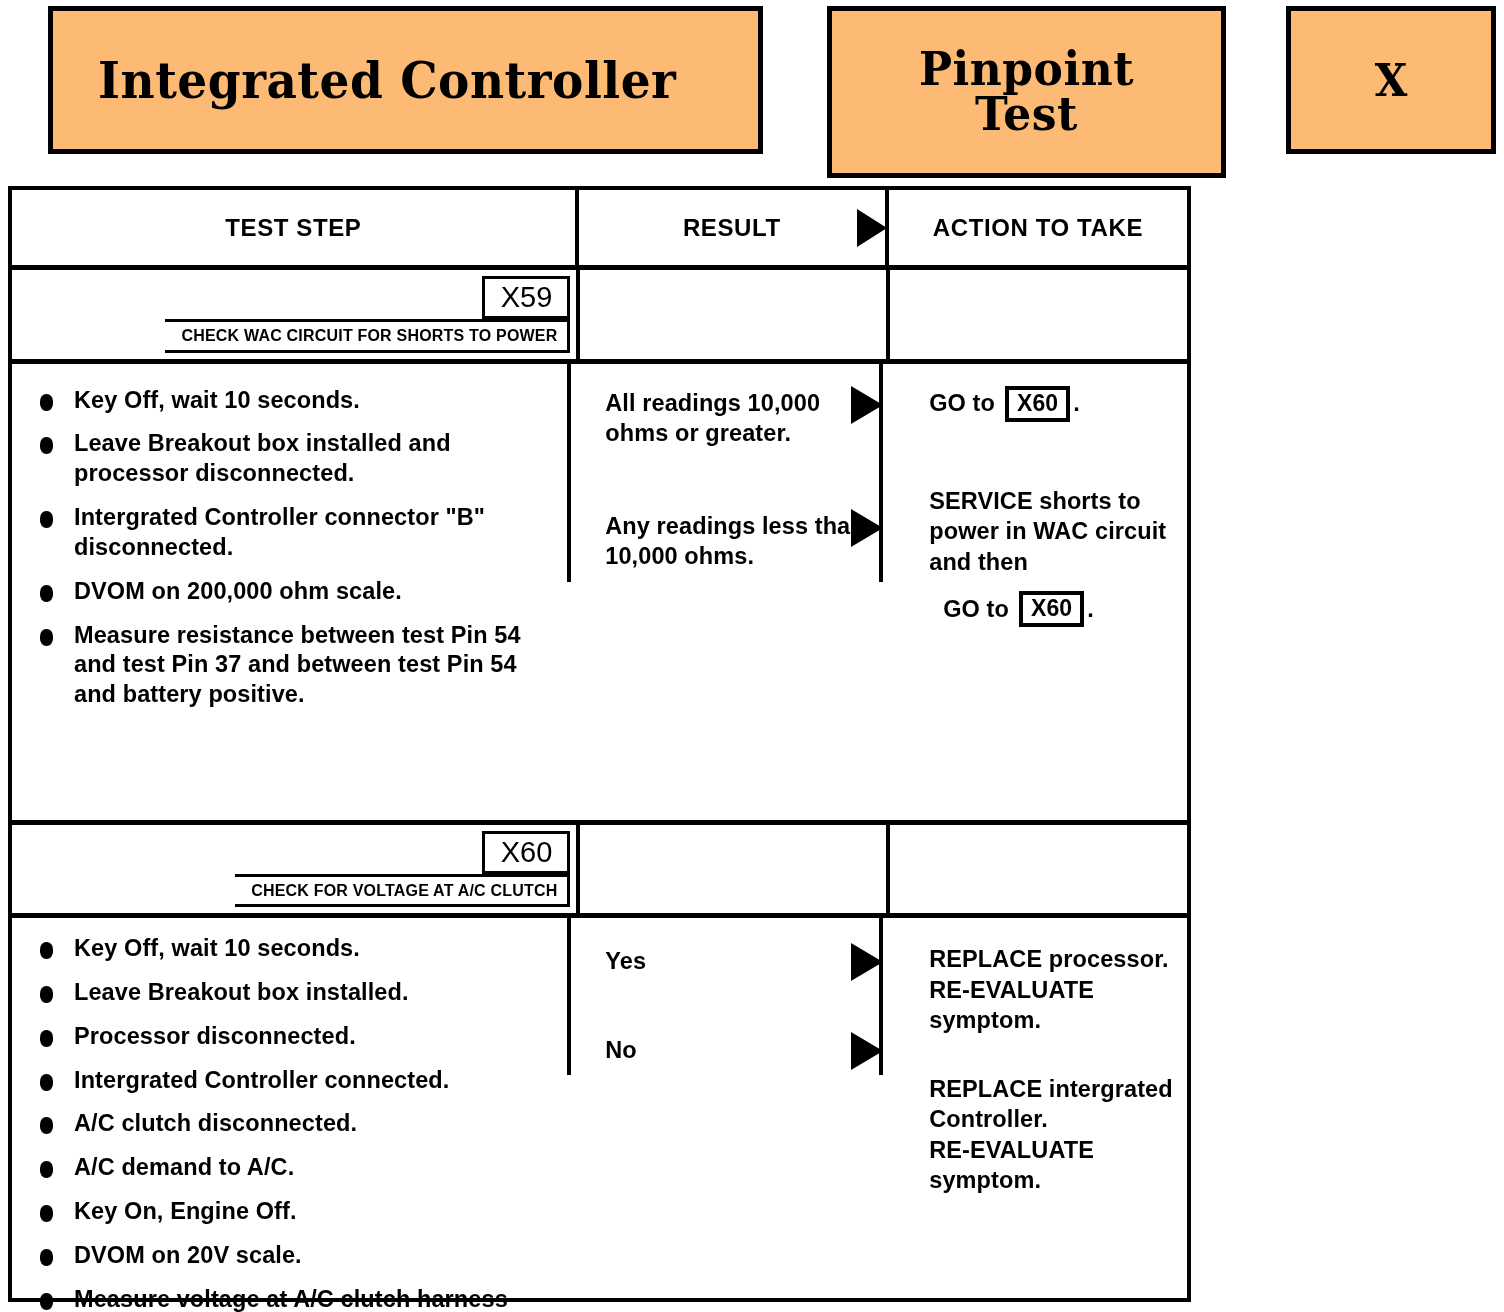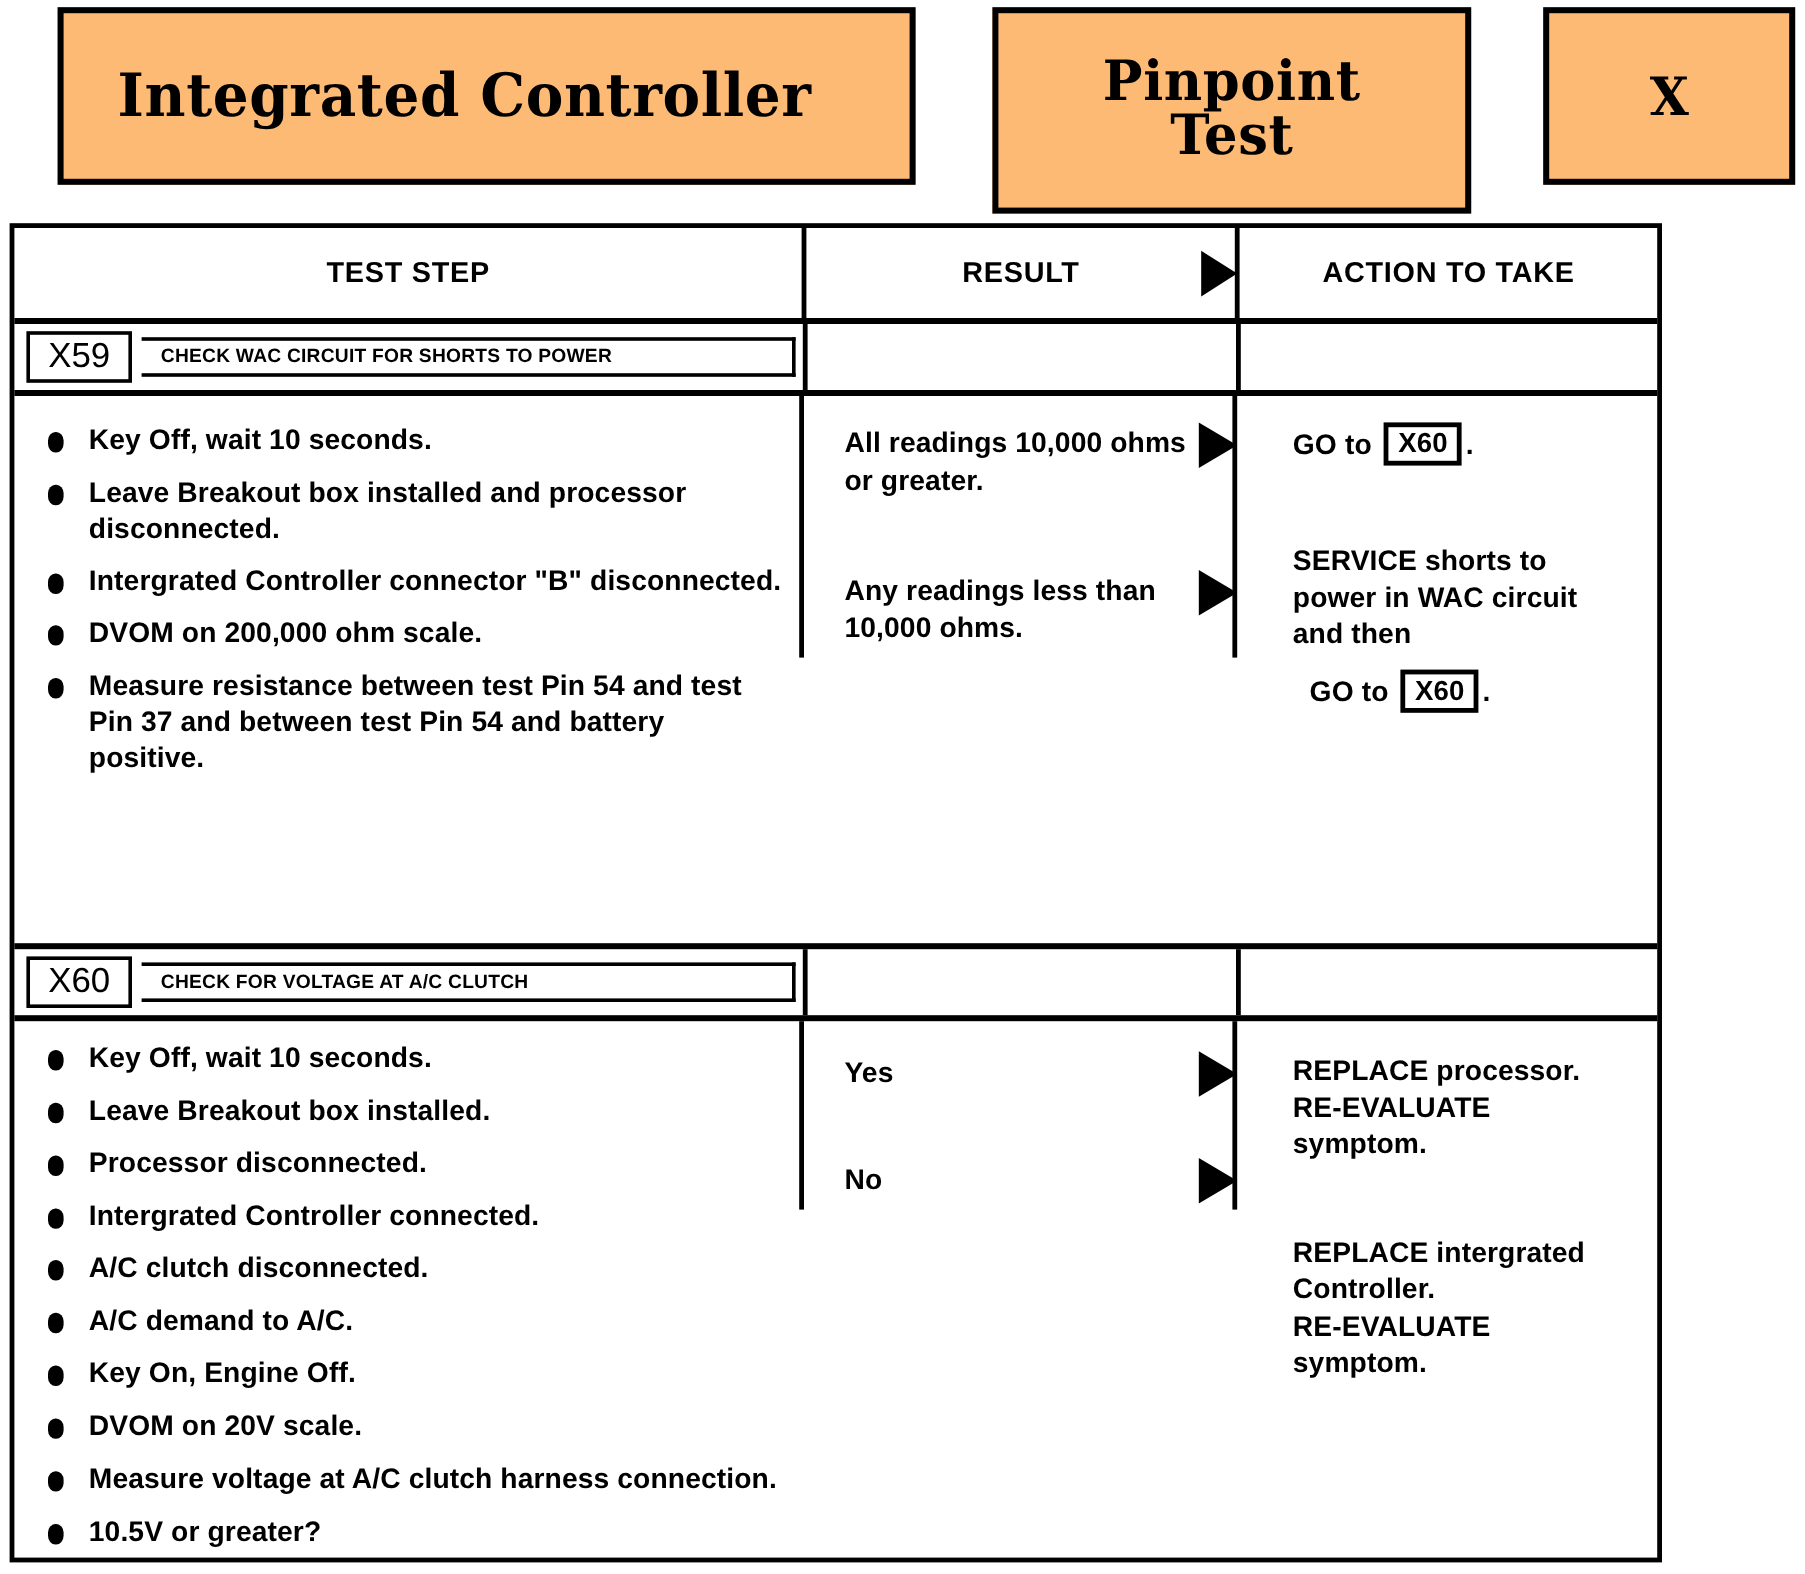--- a/index.html
+++ b/index.html
@@ -81,21 +81,21 @@
     font-weight: bold;
     font-size: 42px;
     transform: scaleY(1.05);
   }
 
   
   .table-wrap {
     position: absolute;
     left: 8px;
     top: 186px;
-    width: 1377px;
+    width: 1183px;
     height: 1116px;
     border: 4px solid #000;
     box-sizing: border-box;
     background: #fff;
   }
 
   .thead {
     display: flex;
     height: 80px;
     border-bottom: 5px solid #000;
@@ -131,21 +131,21 @@
 
   
   .step-section { position: relative; }
 
   .step-title-bar {
     display: flex;
     align-items: stretch;
     border-bottom: 5px solid #000;
     box-sizing: border-box;
   }
-  .step-title-bar .col-step { display: flex; align-items: center; padding: 6px 6px 6px 10px; }
+  .step-title-bar .col-step { display: flex; align-items: flex-end; padding: 6px 6px 6px 10px; flex-direction: column; }
   .step-title-bar .col-result,
   .step-title-bar .col-action { }
 
   .step-id-box {
     border: 3px solid #000;
     box-sizing: border-box;
     min-width: 88px;
     display: flex;
     align-items: center;
     justify-content: center;
@@ -376,21 +376,21 @@
             <span class="result-arrow" style="top:-3px;"></span>
           </div>
         </div>
 
         <div class="col-action" style="padding-top:22px;">
           <div class="action-entry" style="margin-top:4px;">
             <div>REPLACE processor.</div>
             <div>RE-EVALUATE</div>
             <div>symptom.</div>
           </div>
-          <div class="action-entry" style="margin-top:60px;">
+          <div class="action-entry" style="margin-top:38px;">
             <div>REPLACE intergrated</div>
             <div>Controller.</div>
             <div>RE-EVALUATE</div>
             <div>symptom.</div>
           </div>
         </div>
 
       </div>
     </div>
 

